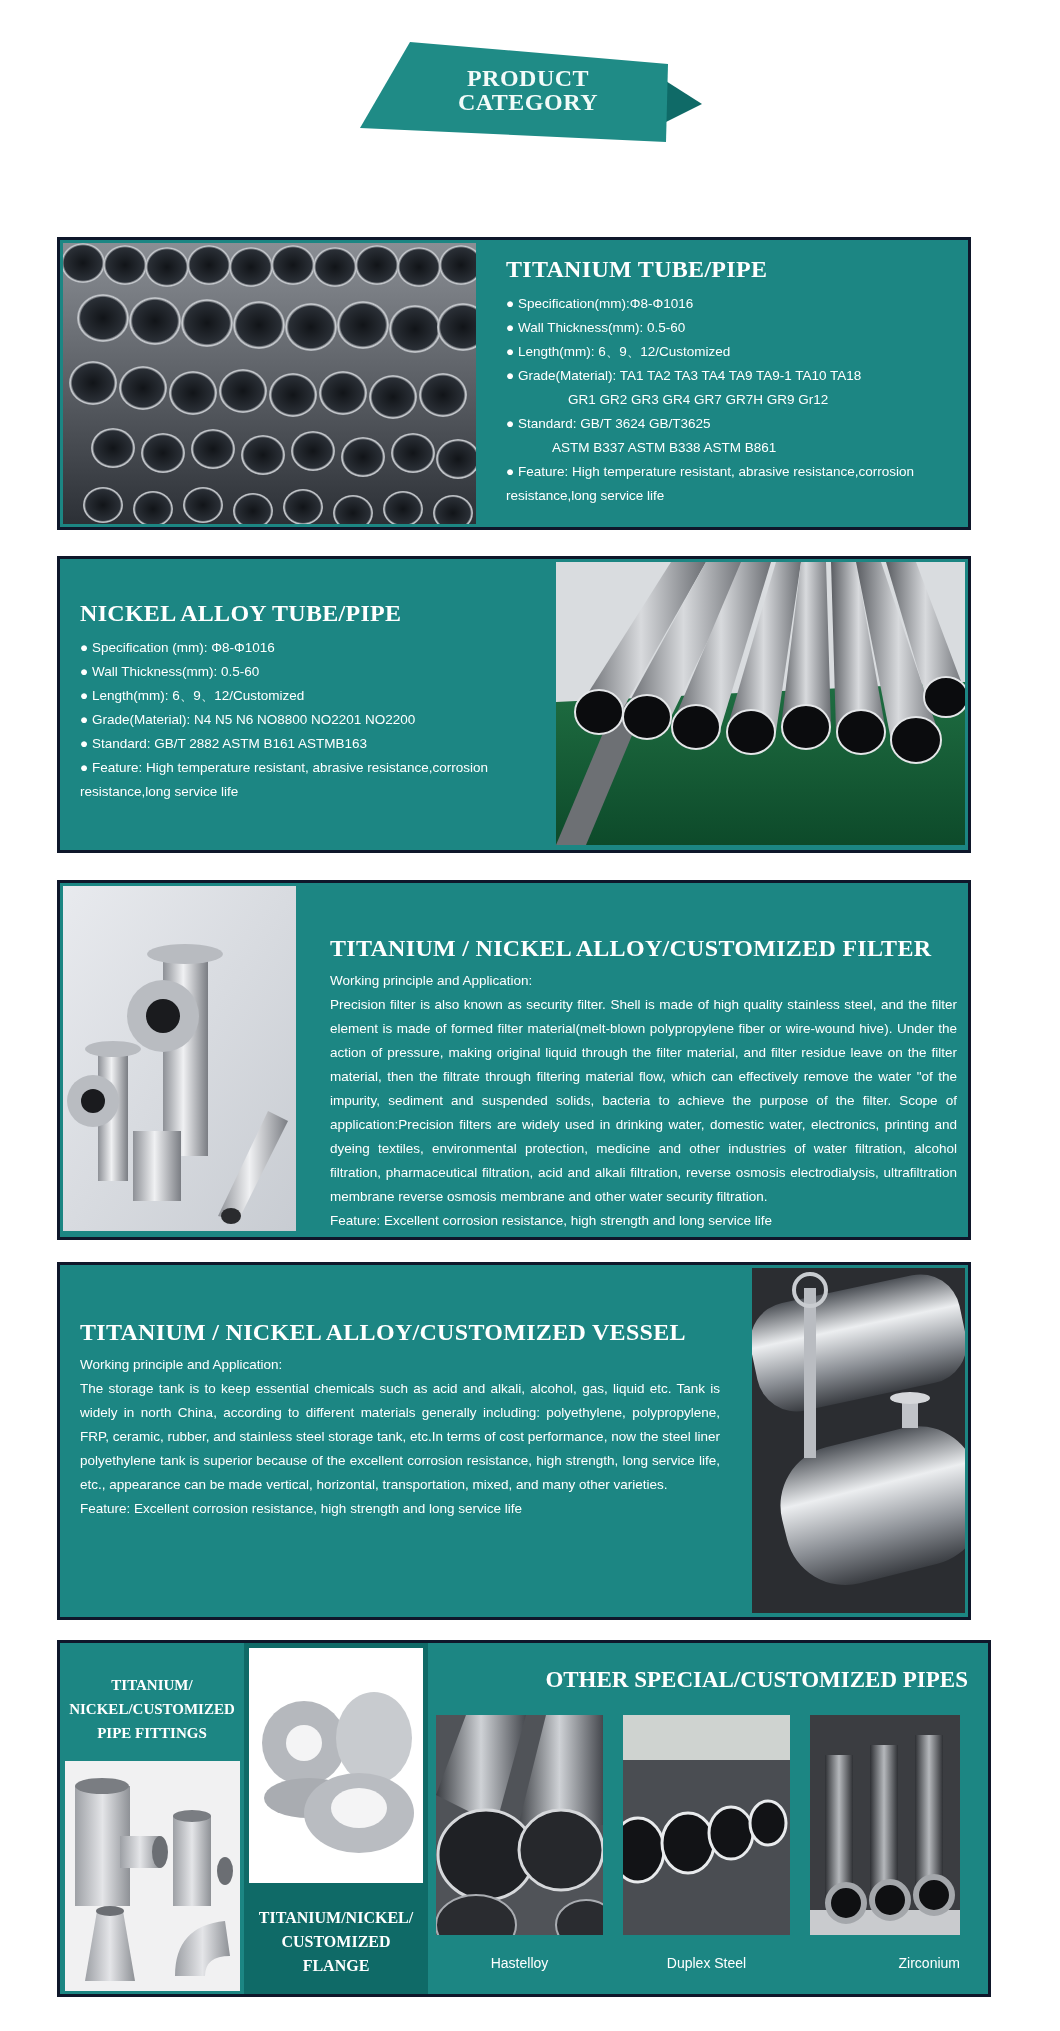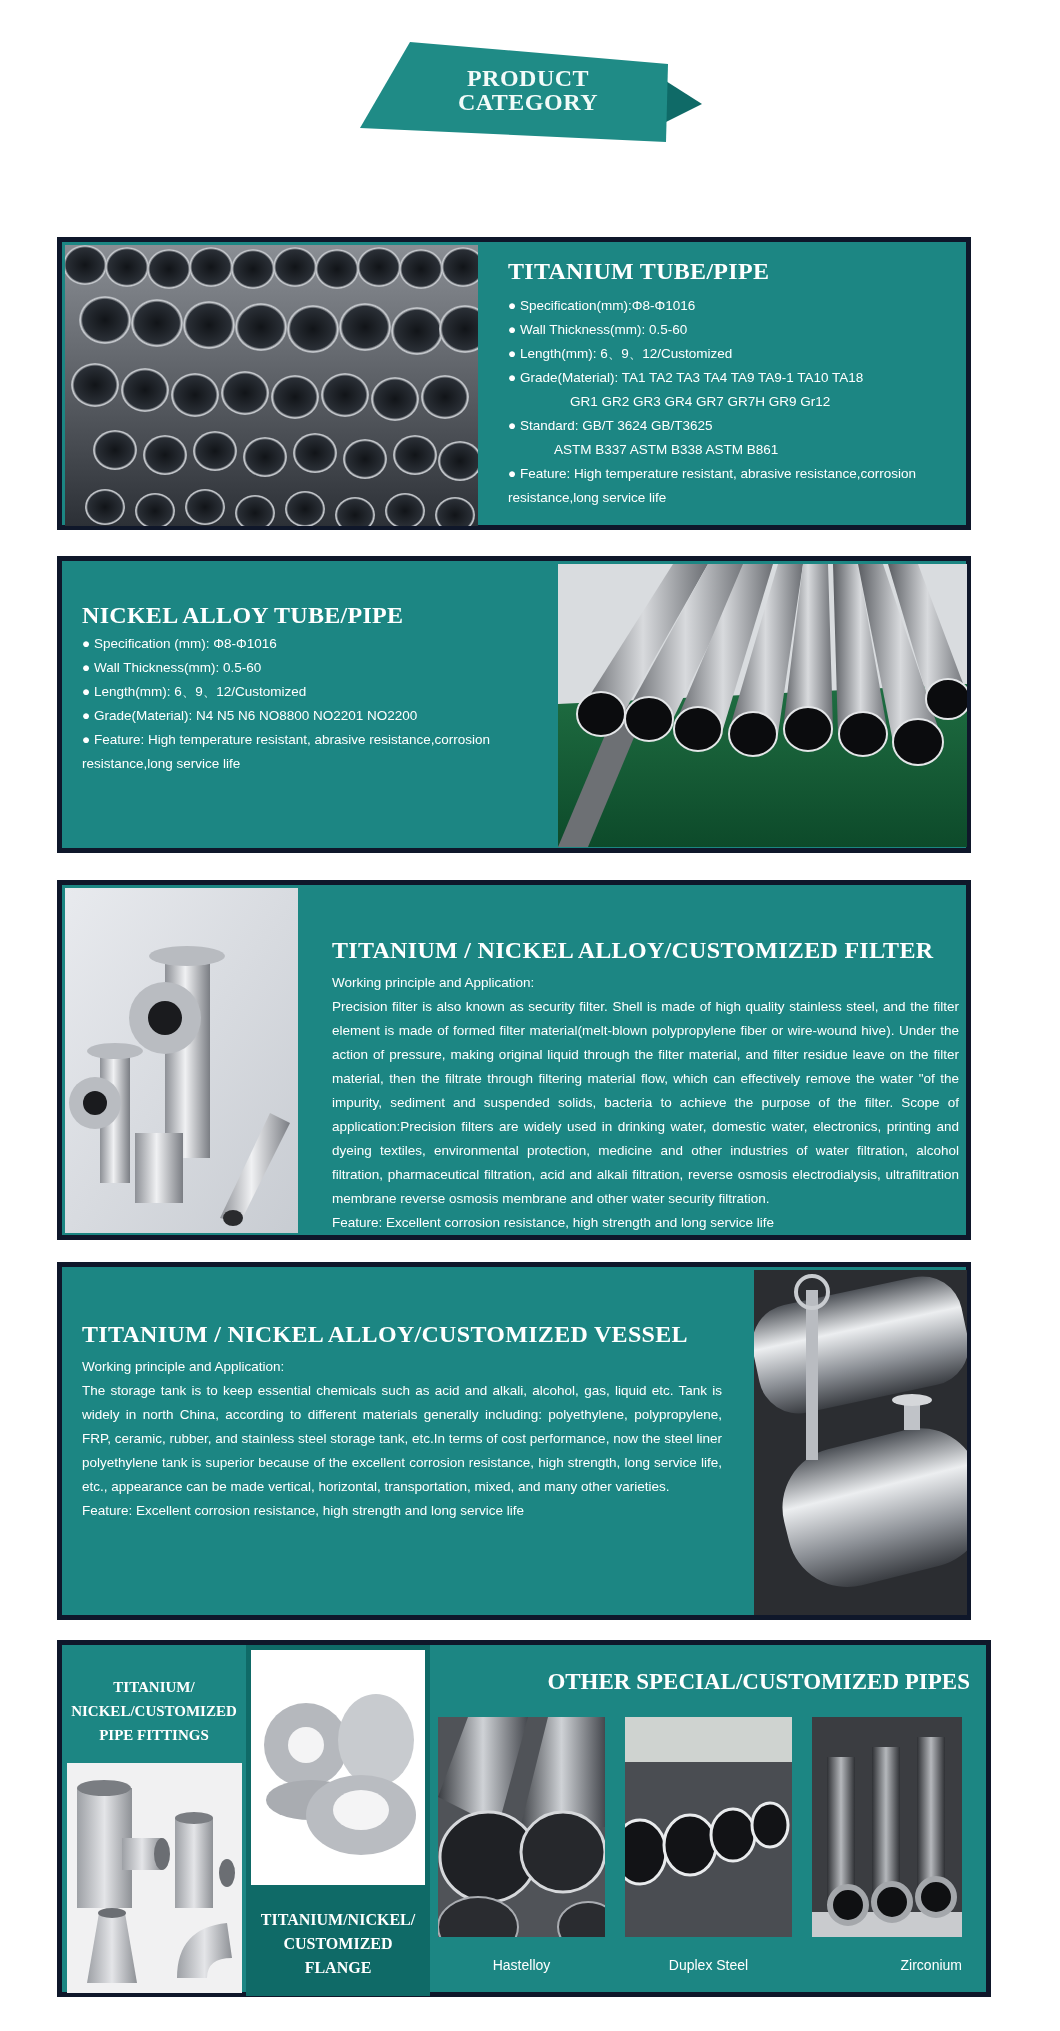--- a/index.html
+++ b/index.html
@@ -7,21 +7,21 @@
   body { position: relative; font-family: "Liberation Sans", sans-serif; color: #ffffff; }
 
   .serif { font-family: "Liberation Serif", serif; font-weight: bold; }
 
   
   .banner { position: absolute; left: 358px; top: 40px; width: 346px; height: 106px; }
   .banner svg { position: absolute; left: 0; top: 0; }
   .banner-text { position: absolute; left: 0; top: 26px; width: 340px; text-align: center;
     font-size: 24px; line-height: 24px; letter-spacing: 0.5px; color: #f2fbf9; }
 
-  .card { position: absolute; background: #1c8683; border: 5px solid #0f172a; }
+  .card { position: absolute; background: #1c8683; border: 3px solid #0f172a; }
   .photo { position: absolute; overflow: hidden; }
 
   .title { font-size: 24px; letter-spacing: 0.3px; color: #ffffff; white-space: nowrap; }
   .spec { font-size: 13.5px; line-height: 24px; color: #ffffff; white-space: nowrap; }
   .para { font-size: 13.5px; line-height: 24px; color: #ffffff; text-align: justify; }
 
   .caption { position: absolute; font-size: 14px; color: #ffffff; text-align: center; }
 </style>
 </head>
 <body>
@@ -108,25 +108,26 @@
     <div class="spec" style="padding-left:62px;">GR1  GR2  GR3  GR4  GR7  GR7H  GR9  Gr12</div>
     <div class="spec">● Standard:  GB/T 3624    GB/T3625</div>
     <div class="spec" style="padding-left:46px;">ASTM B337    ASTM B338   ASTM B861</div>
     <div class="spec">● Feature: High temperature resistant, abrasive resistance,corrosion</div>
     <div class="spec">resistance,long service life</div>
   </div>
 </div>
 
 <div class="card" style="left:57px; top:556px; width:914px; height:297px;">
   <div style="position:absolute; left:20px; top:37px; width:450px;">
-    <div class="title serif" style="line-height:34px; font-family:Liberation Serif, serif;">NICKEL ALLOY TUBE/PIPE</div>
+    <div class="title serif" style="line-height:34px; margin-bottom:6px;font-family:Liberation Serif, serif;">NICKEL ALLOY TUBE/PIPE</div>
     <div class="spec">● Specification (mm): Φ8-Φ1016</div>
     <div class="spec">● Wall Thickness(mm):  0.5-60</div>
     <div class="spec">● Length(mm):  6、9、12/Customized</div>
     <div class="spec">● Grade(Material):  N4 N5 N6 NO8800 NO2201 NO2200</div>
+    <div class="spec">● Standard:  GB/T 2882   ASTM B161   ASTMB163</div>
     <div class="spec">● Feature: High temperature resistant, abrasive resistance,corrosion</div>
     <div class="spec">resistance,long service life</div>
   </div>
   <div class="photo" style="left:496px; top:3px; width:409px; height:283px;">
     <svg width="409" height="283" viewBox="0 0 409 283">
       <defs>
         <linearGradient id="ngreen" x1="0" y1="0" x2="0" y2="1">
             <stop offset="0" stop-color="#1f6e42"></stop>
             <stop offset="1" stop-color="#0d4a2a"></stop>
           </linearGradient>

